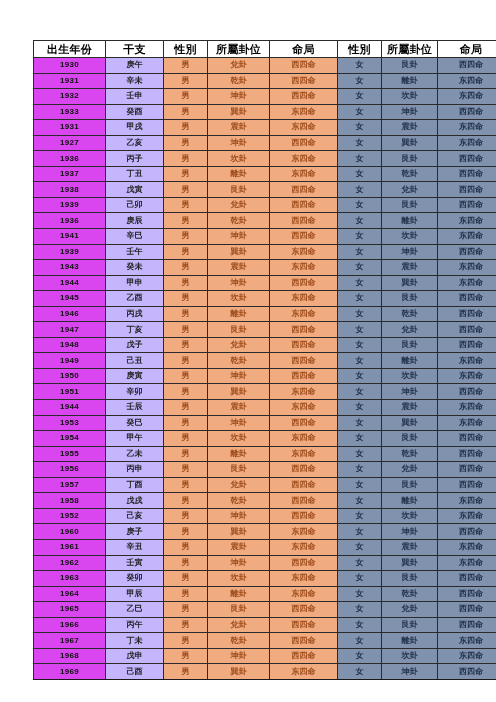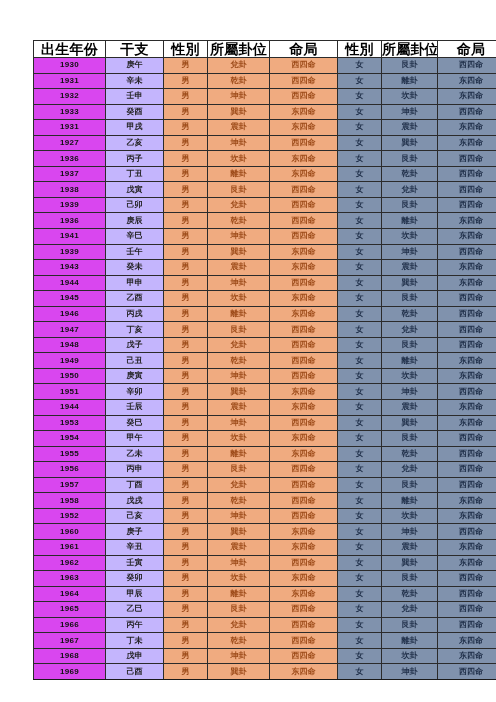--- a/index.html
+++ b/index.html
@@ -40,21 +40,21 @@
     vertical-align: middle;
     padding: 0;
     line-height: 1;
     white-space: nowrap;
     overflow: hidden;
   }
   table.bagua thead th {
     height: 16px;
     background: #ffffff;
     color: #000000;
-    font-size: 14px;
+    font-size: 11px;
     font-weight: bold;
     letter-spacing: 0.2px;
   }
   table.bagua tbody td {
     height: 14.55px;
     font-size: 8px;
     font-weight: bold;
   }
   td.year {
     background: #d946ef;

